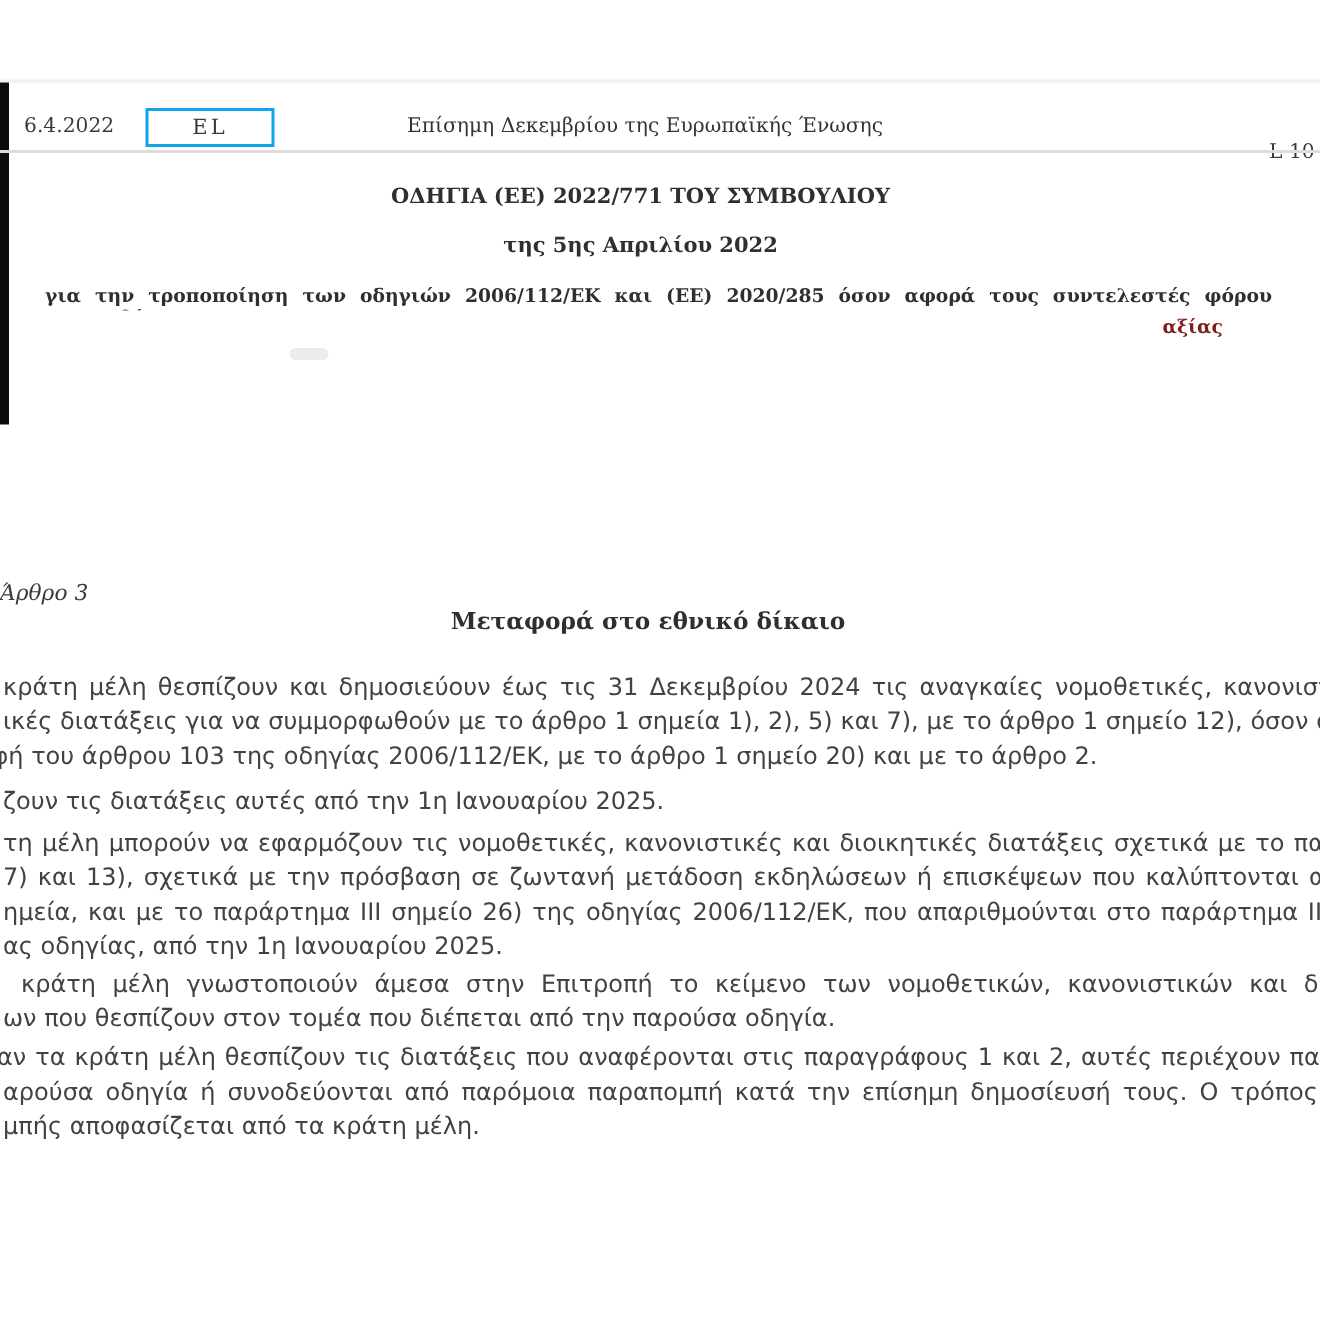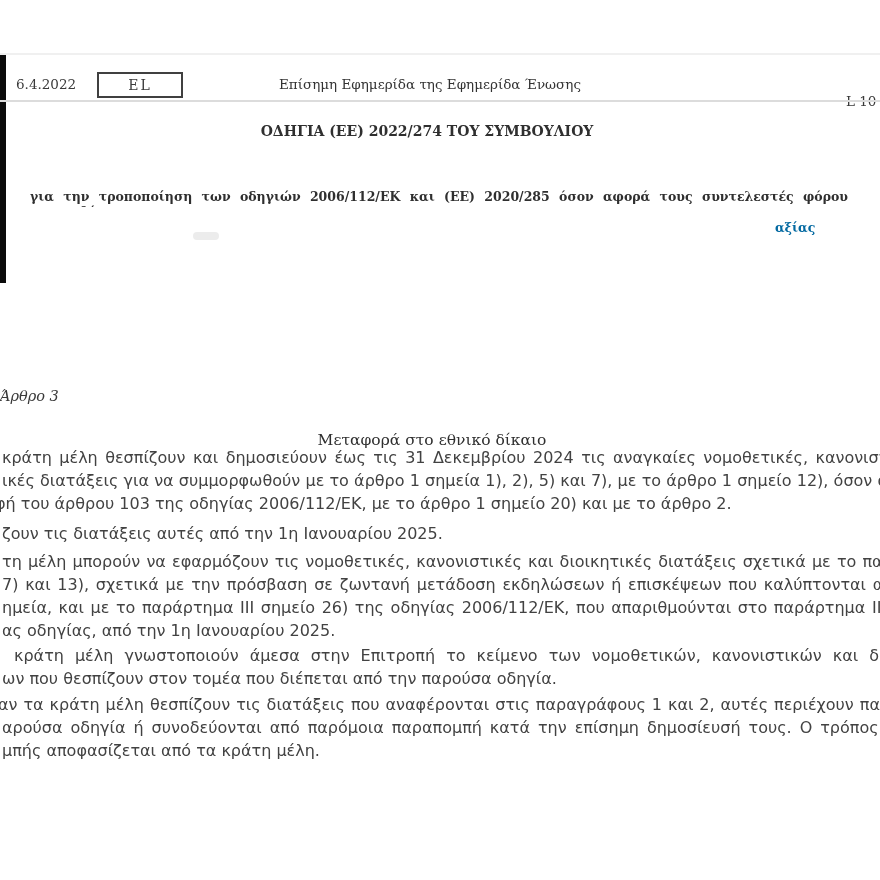--- a/index.html
+++ b/index.html
@@ -14,41 +14,41 @@
   }
   
   .top-line{position:absolute;left:0;top:53px;width:880px;height:2px;background:#f0f0f0;}
   .edge-bar{position:absolute;left:0;top:55px;width:6px;height:228px;background:#0b0b0b;}
   .smudge{position:absolute;left:193px;top:232px;width:26px;height:8px;background:#ececec;border-radius:4px;}
 
   
   .hdr-date{position:absolute;left:16px;top:76px;font-size:13.5px;color:#3a3a3a;}
   .el-box{
     position:absolute;left:97px;top:72px;width:82px;height:22px;
-    border:2px solid #404040;
+    border:2px solid #0ea5e9;
     text-align:center;line-height:22px;font-size:14px;color:#3a3a3a;
     letter-spacing:2px;
   }
   .hdr-journal{position:absolute;left:0;top:76px;width:860px;text-align:center;font-size:13.5px;color:#333;}
   .hdr-issue{position:absolute;left:846px;top:76px;font-size:13.5px;color:#3a3a3a;white-space:nowrap;margin-top:17px;}
   .hdr-rule{position:absolute;left:0;top:100px;width:880px;height:2px;background:#dcdcdc;}
 
   
   .doc-title1{position:absolute;left:0;top:123px;width:854px;text-align:center;font-size:14px;font-weight:bold;color:#2f2f2f;}
   .doc-title2{position:absolute;left:0;top:156px;width:854px;text-align:center;font-size:14px;font-weight:bold;color:#2f2f2f;}
   .doc-subj1{
     position:absolute;left:30px;top:189px;width:818px;height:18px;overflow:hidden;
     font-size:12.5px;font-weight:bold;color:#2f2f2f;
     text-align:justify;text-align-last:justify;
   }
-  .doc-subj2{position:absolute;left:775px;top:220px;font-size:12.5px;font-weight:bold;color:#0369a1;white-space:nowrap;}
+  .doc-subj2{position:absolute;left:775px;top:210px;font-size:12.5px;font-weight:bold;color:#7f1d1d;white-space:nowrap;}
 
   
   .art-no{position:absolute;left:0;top:388px;width:864px;font-size:14.5px;font-style:italic;color:#3a3a3a;}
-  .art-title{position:absolute;left:0;top:431px;width:864px;text-align:center;font-size:15.5px;font-weight:normal;color:#2f2f2f;}
+  .art-title{position:absolute;left:0;top:404px;width:864px;text-align:center;font-size:15.5px;font-weight:bold;color:#2f2f2f;}
 
   
   .body-block{
     position:absolute;left:2px;top:446px;width:952px;
     font-family:"DejaVu Sans", sans-serif;
     font-size:16px;color:#424242;
   }
   .ln{height:23px;line-height:23px;overflow:hidden;}
   .just{width:952px;text-align:justify;text-align-last:justify;}
   .nw{white-space:nowrap;}
@@ -62,25 +62,26 @@
 
 <div class="page">
 
   <div class="top-line"></div>
   <div class="edge-bar"></div>
 
   <div class="hdr-date">6.4.2022</div>
   <div class="el-box">
     <span>EL</span>
   </div>
-  <div class="hdr-journal">Επίσημη Εφημερίδα της Εφημερίδα Ένωσης</div>
+  <div class="hdr-journal">Επίσημη Δεκεμβρίου της Ευρωπαϊκής Ένωσης</div>
   <div class="hdr-issue">L 10</div>
   <div class="hdr-rule"></div>
 
-  <div class="doc-title1">ΟΔΗΓΙΑ (ΕΕ) 2022/274 ΤΟΥ ΣΥΜΒΟΥΛΙΟΥ</div>
+  <div class="doc-title1">ΟΔΗΓΙΑ (ΕΕ) 2022/771 ΤΟΥ ΣΥΜΒΟΥΛΙΟΥ</div>
+  <div class="doc-title2">της 5ης Απριλίου 2022</div>
   <div class="doc-subj1">για την τροποποίηση των οδηγιών 2006/112/ΕΚ και (ΕΕ) 2020/285 όσον αφορά τους συντελεστές φόρου προστιθέμενη</div>
   <div class="doc-subj2">αξίας</div>
   <div class="smudge"></div>
 
   <div class="art-no">Άρθρο 3</div>
   <div class="art-title">Μεταφορά στο εθνικό δίκαιο</div>
 
   <div class="body-block">
     <div class="ln just">κράτη μέλη θεσπίζουν και δημοσιεύουν έως τις 31 Δεκεμβρίου 2024 τις αναγκαίες νομοθετικές, κανονιστικές και διοικητ</div>
     <div class="ln just">ικές διατάξεις για να συμμορφωθούν με το άρθρο 1 σημεία 1), 2), 5) και 7), με το άρθρο 1 σημείο 12), όσον αφορά τη δια</div>

